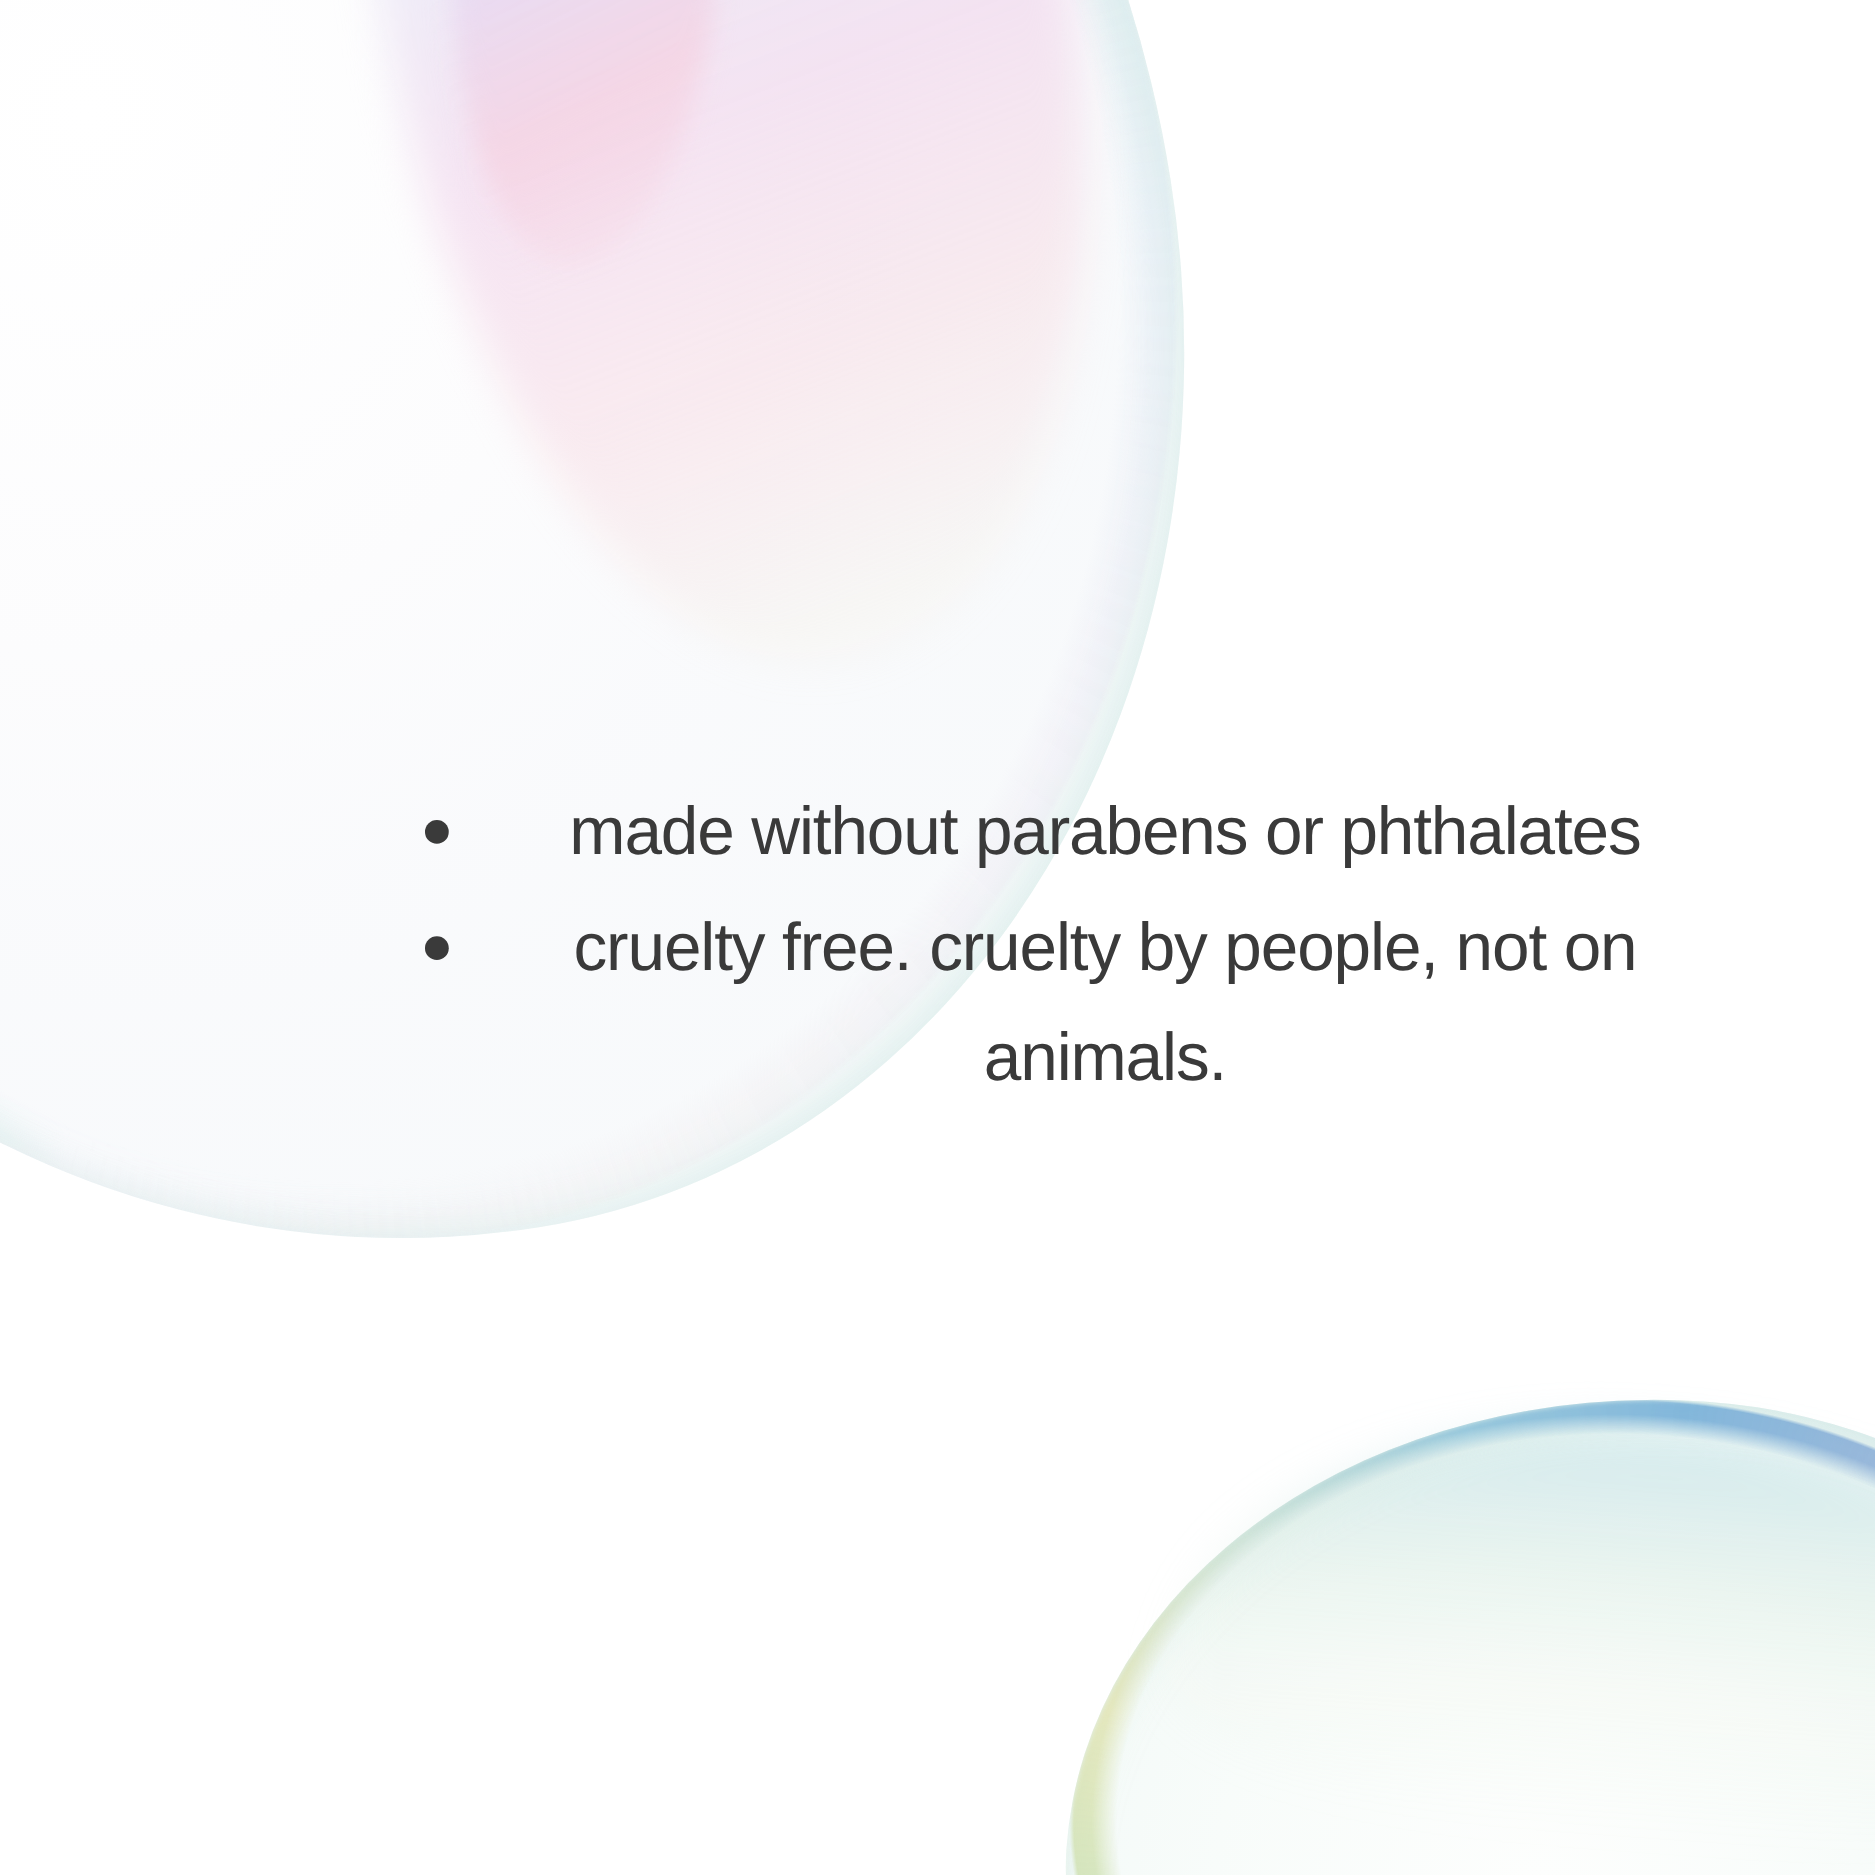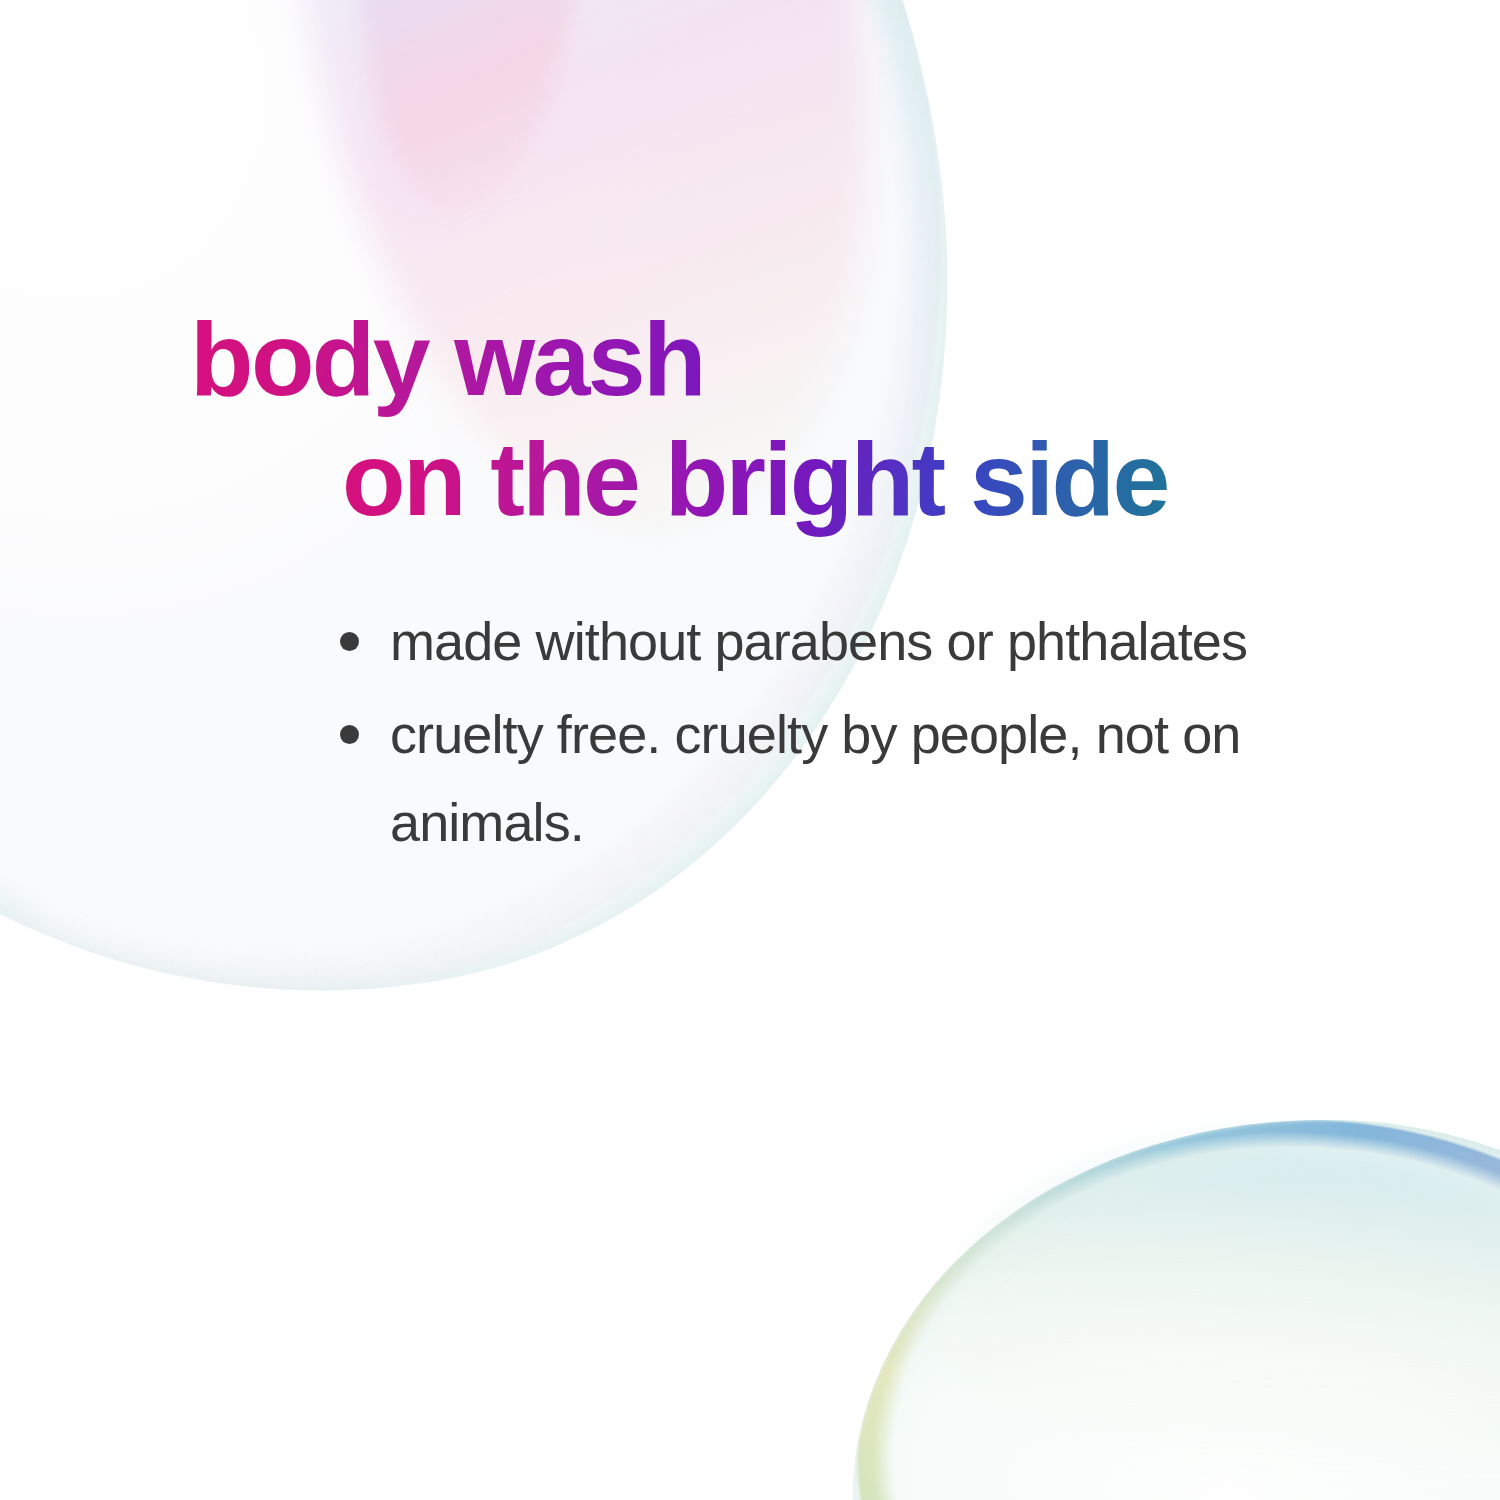--- a/index.html
+++ b/index.html
@@ -248,25 +248,26 @@
   .hl-line-2 {
     padding-left: 342px;
     background-size: 948px 100%;
     background-position: 342px 0;
     background-repeat: no-repeat;
   }
 
   .features {
     position: absolute;
     left: 338px;
-    top: 598px;
+    top: 622px;
     width: 1040px;
     margin: 0;
     padding: 0;
     list-style: none;
+    text-align: center;
   }
 
   .feature-item {
     position: relative;
     padding-left: 52px;
     margin: 0 0 6px 0;
     color: #3a3a3a;
     font-size: 54px;
     line-height: 1.62;
     letter-spacing: -0.9px;
@@ -298,24 +299,20 @@
 
     <div class="bubble-br">
       <div class="bubble-br-sheen"></div>
       <div class="bubble-br-rim"></div>
     </div>
 
   </div>
 
   <div class="content">
 
-    <h1 class="headline">
-      <span class="hl-line hl-line-1">body wash</span>
-      <span class="hl-line hl-line-2">on the bright side</span>
-    </h1>
 
     <ul class="features">
       <li class="feature-item">
         <span class="feature-bullet"></span>
         <span>made without parabens or phthalates</span>
       </li>
       <li class="feature-item">
         <span class="feature-bullet"></span>
         <span>cruelty free. cruelty by people, not on animals.</span>
       </li>

